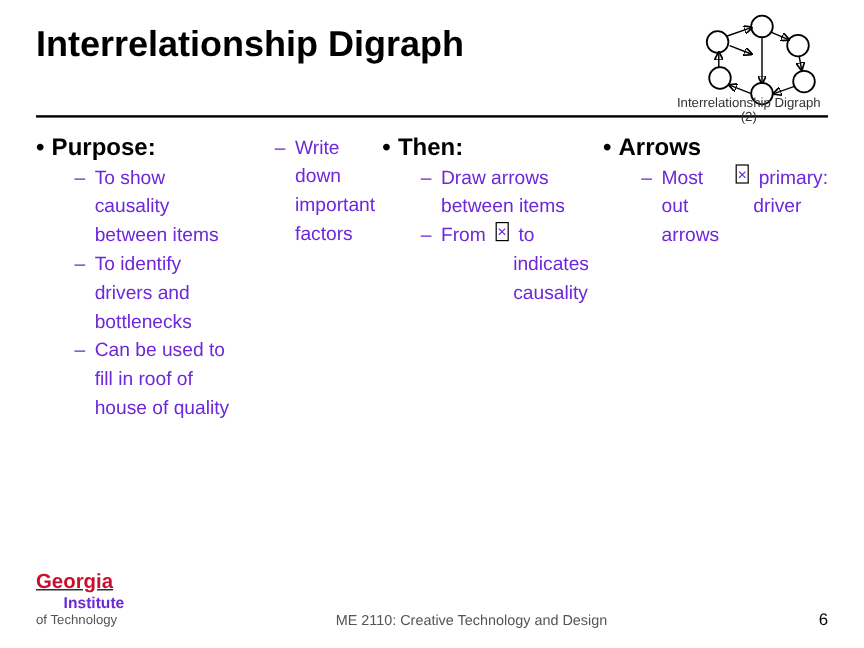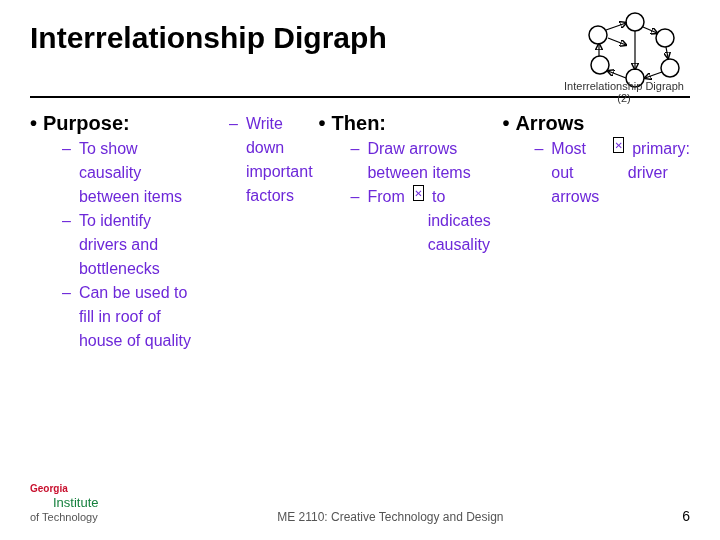--- a/index.html
+++ b/index.html
@@ -224,23 +224,23 @@
         <div class="sub-item">
           Most out arrows&nbsp;<span class="symbol-box"></span>&nbsp;primary: driver
         </div>
       </div>
     </div>
 
   </div>
 
   <div class="bottom-area">
     <div class="logo-area">
-      <div style="font-size:10px; font-weight:bold; color:#000; line-height:1.2;">
+      <div style="font-size:17px; font-weight:bold; color:#000; line-height:1.2;text-decoration:underline;">
         <span style="color:#c8102e;">Georgia</span>
       </div>
-      <div style="font-size:13px; font-weight:normal; color:#15803d; line-height:1.2;padding-left:23px;">Institute</div>
+      <div style="font-size:13px; font-weight:bold; color:#6d28d9; line-height:1.2;padding-left:23px;">Institute</div>
       <div style="font-size:11px; color:#555; line-height:1.2;">of Technology</div>
     </div>
     <div class="footer-center">ME 2110: Creative Technology and Design</div>
     <div class="page-number">6</div>
   </div>
 
 </div>
 
 </body></html>

